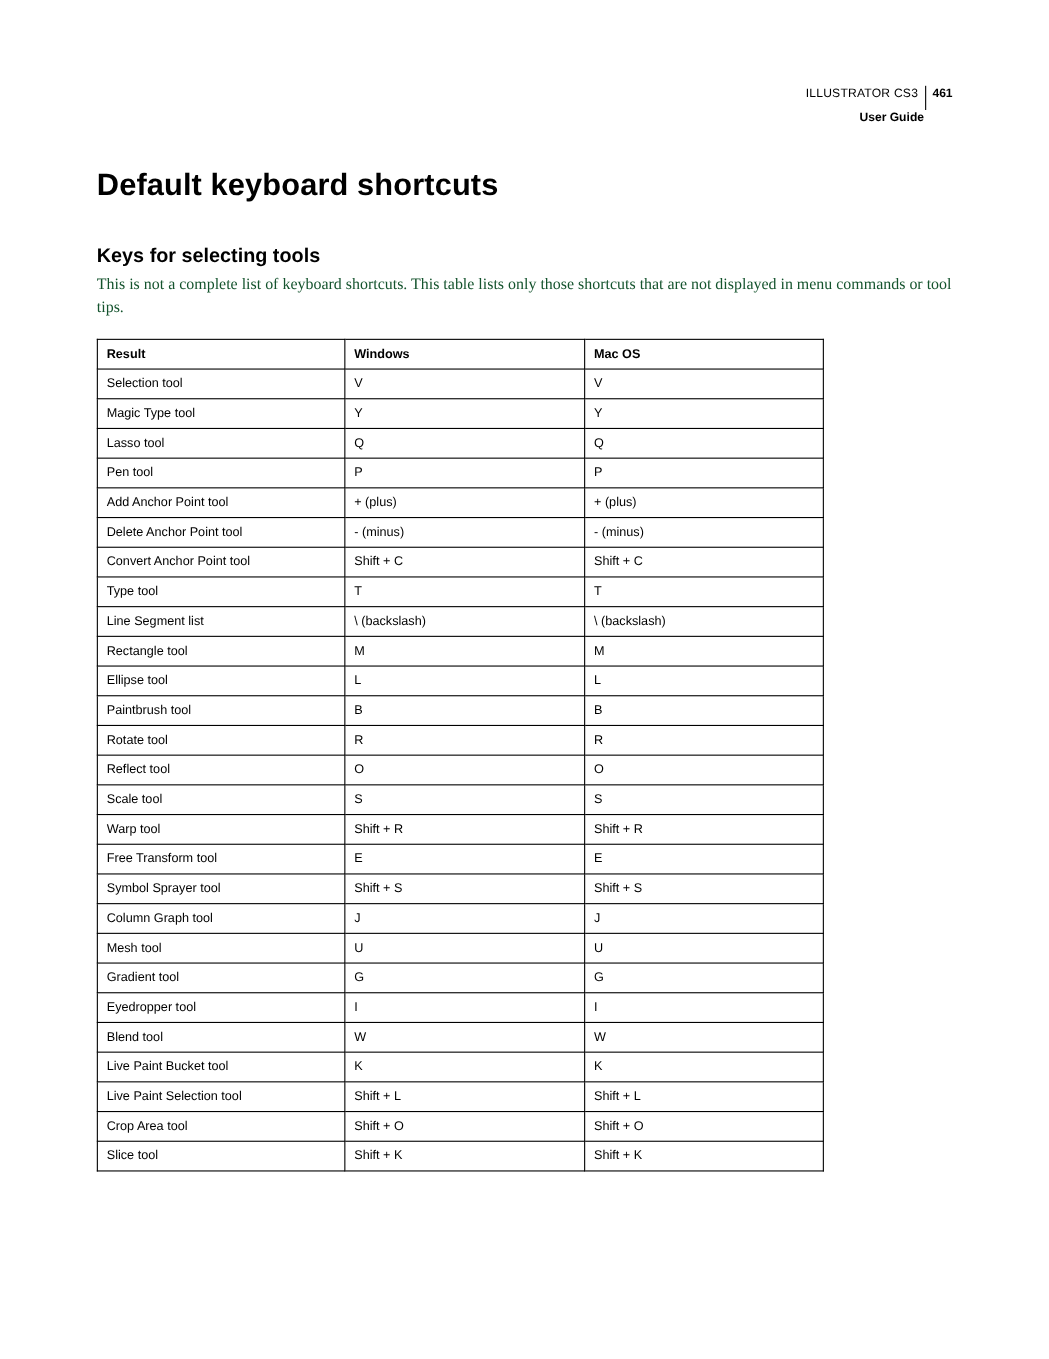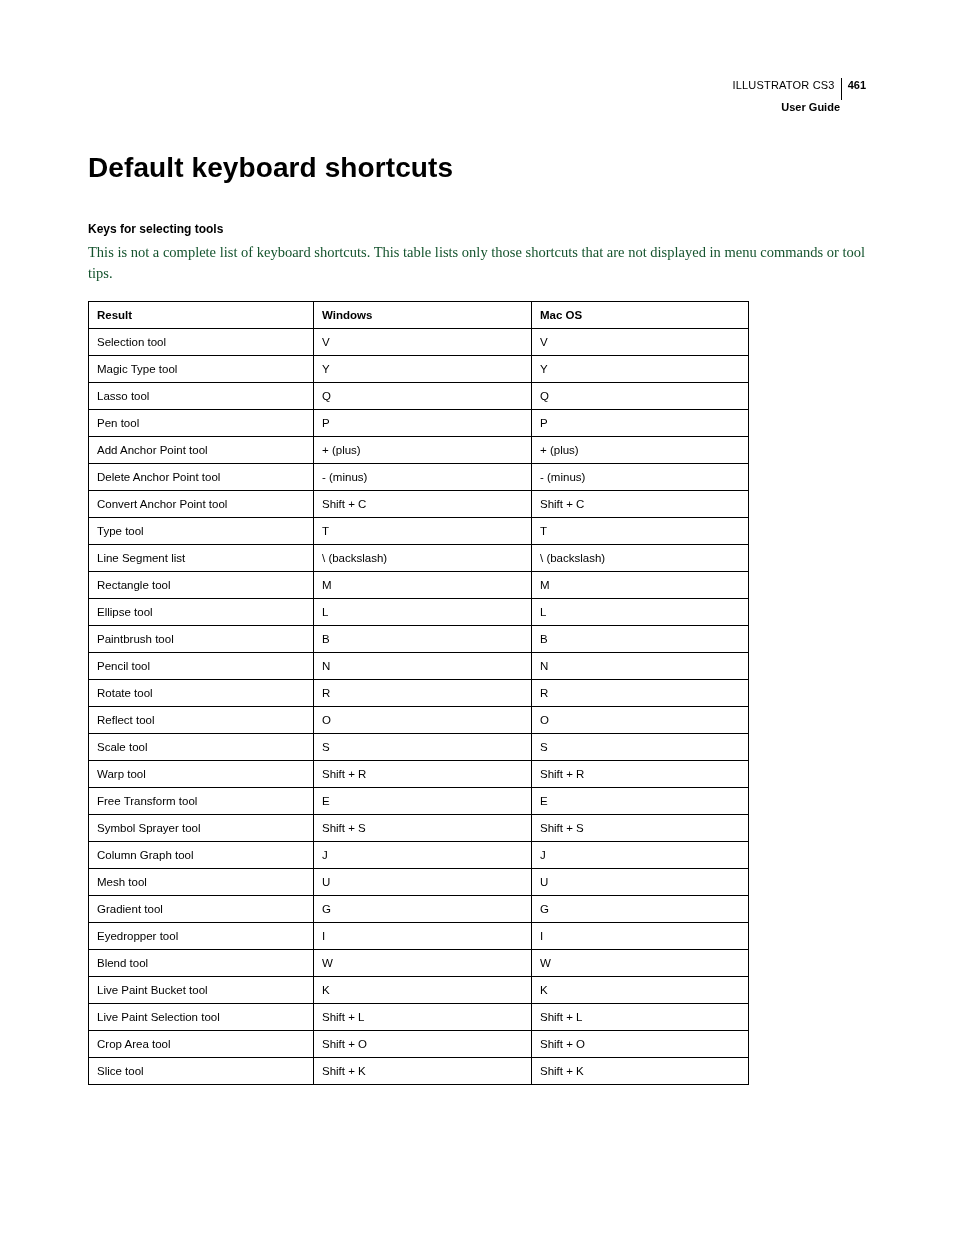--- a/index.html
+++ b/index.html
@@ -48,21 +48,21 @@
     font-weight: 700;
     margin-right: 26px;
   }
   h1.page-title {
     font-size: 28px;
     font-weight: 700;
     margin: 72px 0 0 0;
     letter-spacing: 0.1px;
   }
   h2.section-title {
-    font-size: 12px;
+    font-size: 18px;
     font-weight: 700;
     margin: 38px 0 6px 0;
   }
   p.intro {
     font-family: "Minion Pro", Georgia, "Times New Roman", serif;
     font-size: 14.5px;
     line-height: 1.42;
     margin: 0 0 18px 0;
     color: #14532d;
   }
@@ -176,25 +176,20 @@
           <td>Ellipse tool</td>
           <td>L</td>
           <td>L</td>
         </tr>
         <tr>
           <td>Paintbrush tool</td>
           <td>B</td>
           <td>B</td>
         </tr>
         <tr>
-          <td>Pencil tool</td>
-          <td>N</td>
-          <td>N</td>
-        </tr>
-        <tr>
           <td>Rotate tool</td>
           <td>R</td>
           <td>R</td>
         </tr>
         <tr>
           <td>Reflect tool</td>
           <td>O</td>
           <td>O</td>
         </tr>
         <tr>

